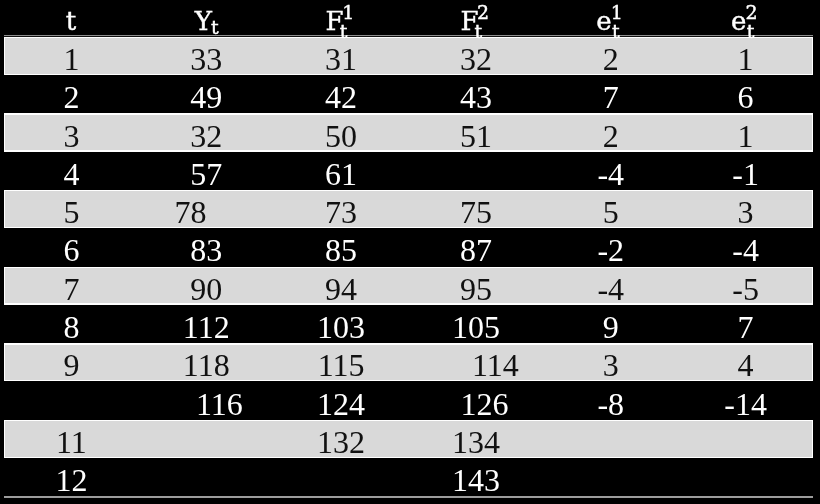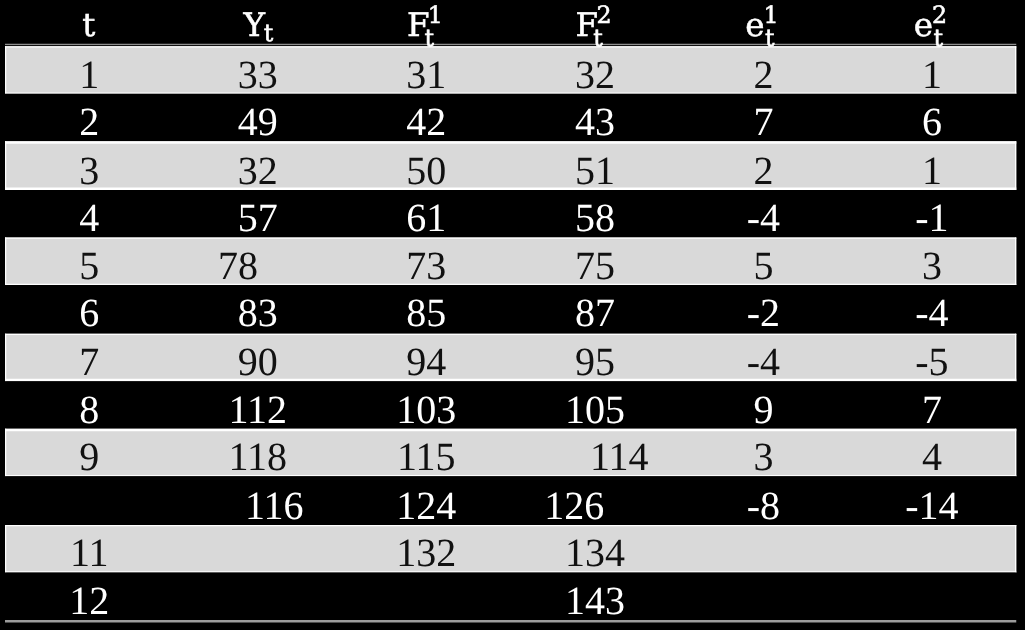--- a/index.html
+++ b/index.html
@@ -90,21 +90,20 @@
     <div class="cell" style="left:134.83px">32</div>
     <div class="cell" style="left:269.67px">50</div>
     <div class="cell" style="left:404.50px">51</div>
     <div class="cell" style="left:539.33px">2</div>
     <div class="cell" style="left:674.17px">1</div>
   </div>
   <div class="row dark" style="top:151.74px;height:38.28px">
     <div class="cell" style="left:0.00px">4</div>
     <div class="cell" style="left:134.83px">57</div>
     <div class="cell" style="left:269.67px">61</div>
-    <div class="cell" style="left:404.50px">58</div>
     <div class="cell" style="left:539.33px">-4</div>
     <div class="cell" style="left:674.17px">-1</div>
   </div>
   <div class="row band" style="top:190.02px;height:38.28px">
     <div class="hl t"></div>
     <div class="hl b"></div>
     <div class="vl l"></div>
     <div class="vl r"></div>
     <div class="cell" style="left:0.00px">5</div>
     <div class="cell" style="left:119px">78</div>
@@ -149,21 +148,21 @@
     <div class="cell" style="left:0.00px">9</div>
     <div class="cell" style="left:134.83px">118</div>
     <div class="cell" style="left:269.67px">115</div>
     <div class="cell" style="left:424px">114</div>
     <div class="cell" style="left:539.33px">3</div>
     <div class="cell" style="left:674.17px">4</div>
   </div>
   <div class="row dark" style="top:381.42px;height:38.28px">
     <div class="cell" style="left:148px">116</div>
     <div class="cell" style="left:269.67px">124</div>
-    <div class="cell" style="left:388px">126</div>
+    <div class="cell" style="left:413px">126</div>
     <div class="cell" style="left:539.33px">-8</div>
     <div class="cell" style="left:674.17px">-14</div>
   </div>
   <div class="row band" style="top:419.70px;height:38.28px">
     <div class="hl t"></div>
     <div class="hl b"></div>
     <div class="vl l"></div>
     <div class="vl r"></div>
     <div class="cell" style="left:0.00px">11</div>
     <div class="cell" style="left:134.83px"></div>

